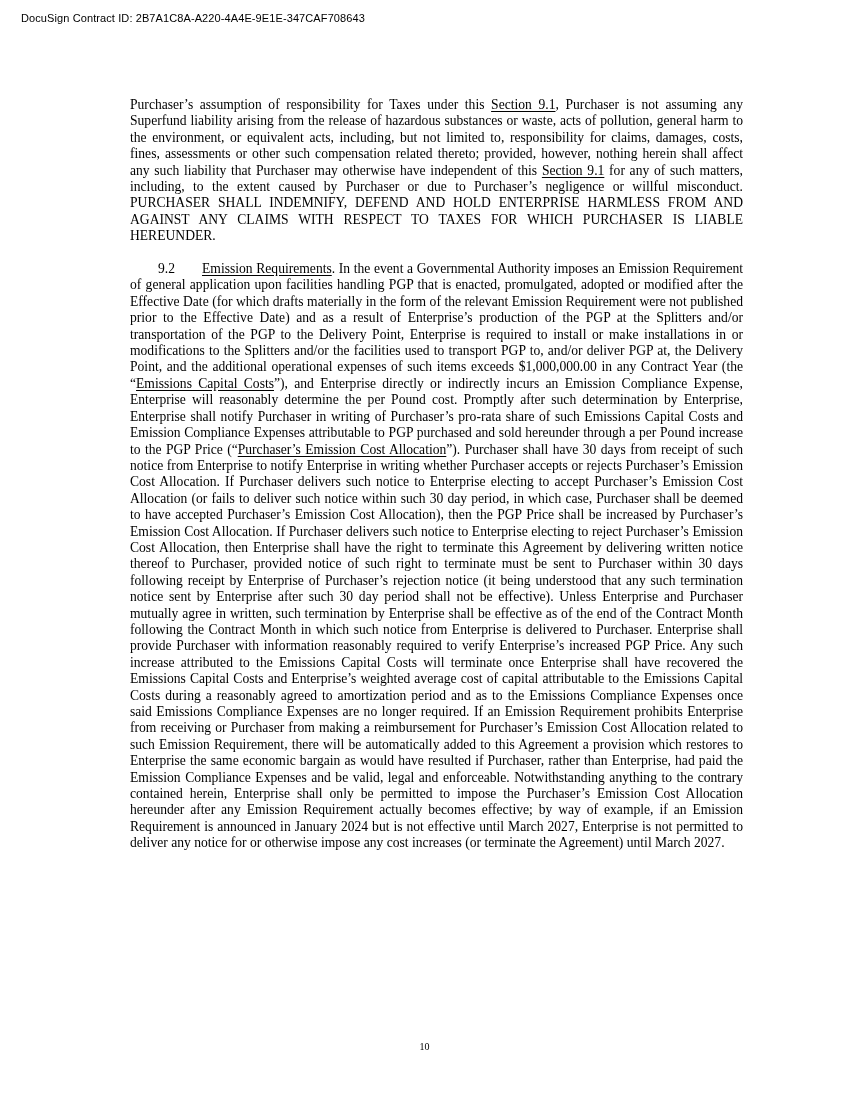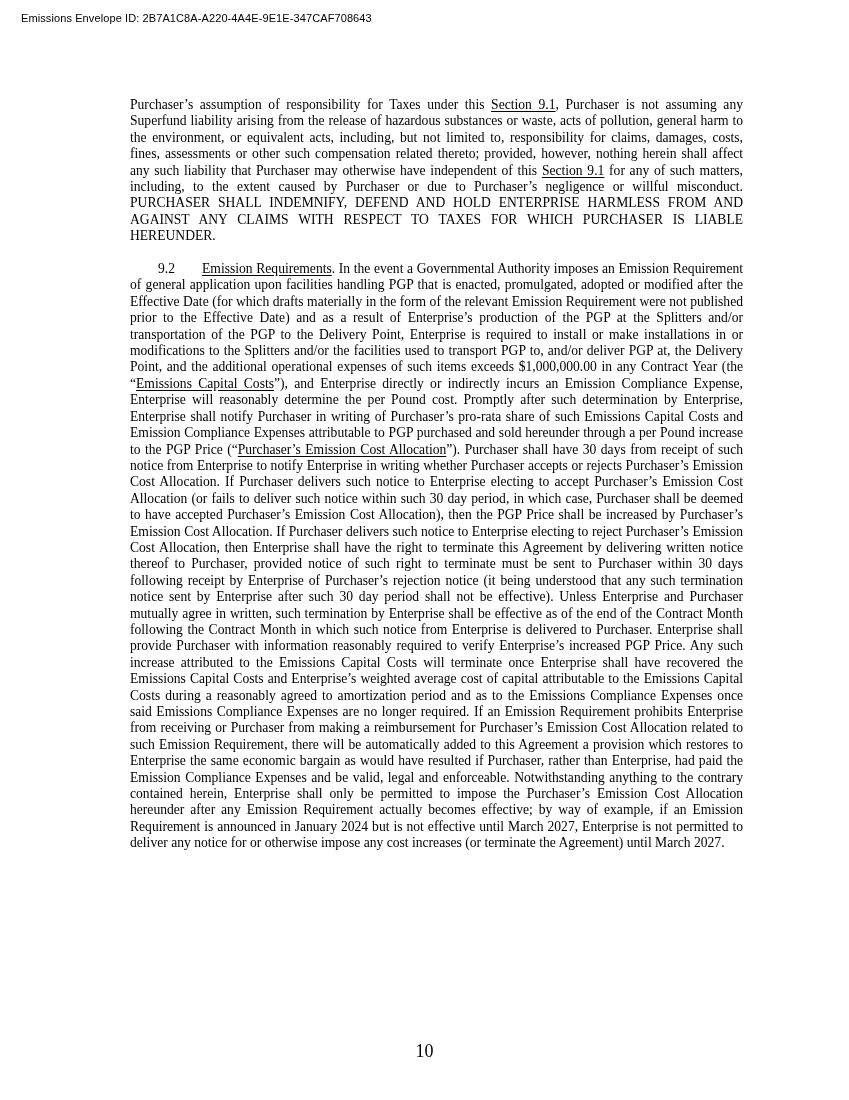--- a/index.html
+++ b/index.html
@@ -55,30 +55,30 @@
     display: inline-block;
     width: 27px;
   }
   .page-number {
     position: absolute;
     top: 1041px;
     left: 118px;
     width: 613px;
     text-align: center;
     font-family: "Liberation Serif", serif;
-    font-size: 18px;
+    font-size: 10px;
     color: #000000;
   }
 </style>
 </head>
 <body>
 
 <div class="page">
 
-  <div class="envelope-header">Emissions Envelope ID: 2B7A1C8A-A220-4A4E-9E1E-347CAF708643</div>
+  <div class="envelope-header">DocuSign Contract ID: 2B7A1C8A-A220-4A4E-9E1E-347CAF708643</div>
 
   <div class="doc-body">
 
     <p><span>Purchaser’s assumption of responsibility for Taxes under this </span><span class="u">Section 9.1</span><span>, Purchaser is not assuming any Superfund liability arising from the release of hazardous substances or waste, acts of pollution, general harm to the environment, or equivalent acts, including, but not limited to, responsibility for claims, damages, costs, fines, assessments or other such compensation related thereto; provided, however, nothing herein shall affect any such liability that Purchaser may otherwise have independent of this </span><span class="u">Section 9.1</span><span> for any of such matters, including, to the extent caused by Purchaser or due to Purchaser’s negligence or willful misconduct.  PURCHASER SHALL INDEMNIFY, DEFEND AND HOLD ENTERPRISE HARMLESS FROM AND AGAINST ANY CLAIMS WITH RESPECT TO TAXES FOR WHICH PURCHASER IS LIABLE HEREUNDER.</span></p>
 
     <p><span class="tab-indent"></span><span>9.2</span><span class="tab-space"></span><span class="u">Emission Requirements</span><span>.  In the event a Governmental Authority imposes an Emission Requirement of general application upon facilities handling PGP that is enacted, promulgated, adopted or modified after the Effective Date (for which drafts materially in the form of the relevant Emission Requirement were not published prior to the Effective Date) and as a result of Enterprise’s production of the PGP at the Splitters and/or transportation of the PGP to the Delivery Point, Enterprise is required to install or make installations in or modifications to the Splitters and/or the facilities used to transport PGP to, and/or deliver PGP at, the Delivery Point, and the additional operational expenses of such items exceeds $1,000,000.00 in any Contract Year (the “</span><span class="u">Emissions Capital Costs</span><span>”), and Enterprise directly or indirectly incurs an Emission Compliance Expense, Enterprise will reasonably determine the per Pound cost.  Promptly after such determination by Enterprise, Enterprise shall notify Purchaser in writing of Purchaser’s pro-rata share of such Emissions Capital Costs and Emission Compliance Expenses attributable to PGP purchased and sold hereunder through a per Pound increase to the PGP Price (“</span><span class="u">Purchaser’s Emission Cost Allocation</span><span>”).  Purchaser shall have 30 days from receipt of such notice from Enterprise to notify Enterprise in writing whether Purchaser accepts or rejects Purchaser’s Emission Cost Allocation.  If Purchaser delivers such notice to Enterprise electing to accept Purchaser’s Emission Cost Allocation (or fails to deliver such notice within such 30 day period, in which case, Purchaser shall be deemed to have accepted Purchaser’s Emission Cost Allocation), then the PGP Price shall be increased by Purchaser’s Emission Cost Allocation.  If Purchaser delivers such notice to Enterprise electing to reject Purchaser’s Emission Cost Allocation, then Enterprise shall have the right to terminate this Agreement by delivering written notice thereof to Purchaser, provided notice of such right to terminate must be sent to Purchaser within 30 days following receipt by Enterprise of Purchaser’s rejection notice (it being understood that any such termination notice sent by Enterprise after such 30 day period shall not be effective).  Unless Enterprise and Purchaser mutually agree in written, such termination by Enterprise shall be effective as of the end of the Contract Month following the Contract Month in which such notice from Enterprise is delivered to Purchaser.  Enterprise shall provide Purchaser with information reasonably required to verify Enterprise’s increased PGP Price.  Any such increase attributed to the Emissions Capital Costs will terminate once Enterprise shall have recovered the Emissions Capital Costs and Enterprise’s weighted average cost of capital attributable to the Emissions Capital Costs during a reasonably agreed to amortization period and as to the Emissions Compliance Expenses once said Emissions Compliance Expenses are no longer required.  If an Emission Requirement prohibits Enterprise from receiving or Purchaser from making a reimbursement for Purchaser’s Emission Cost Allocation related to such Emission Requirement, there will be automatically added to this Agreement a provision which restores to Enterprise the same economic bargain as would have resulted if Purchaser, rather than Enterprise, had paid the Emission Compliance Expenses and be valid, legal and enforceable.  Notwithstanding anything to the contrary contained herein, Enterprise shall only be permitted to impose the Purchaser’s Emission Cost Allocation hereunder after any Emission Requirement actually becomes effective; by way of example, if an Emission Requirement is announced in January 2024 but is not effective until March 2027, Enterprise is not permitted to deliver any notice for or otherwise impose any cost increases (or terminate the Agreement) until March 2027.</span></p>
 
   </div>
 
   <div class="page-number">10</div>

